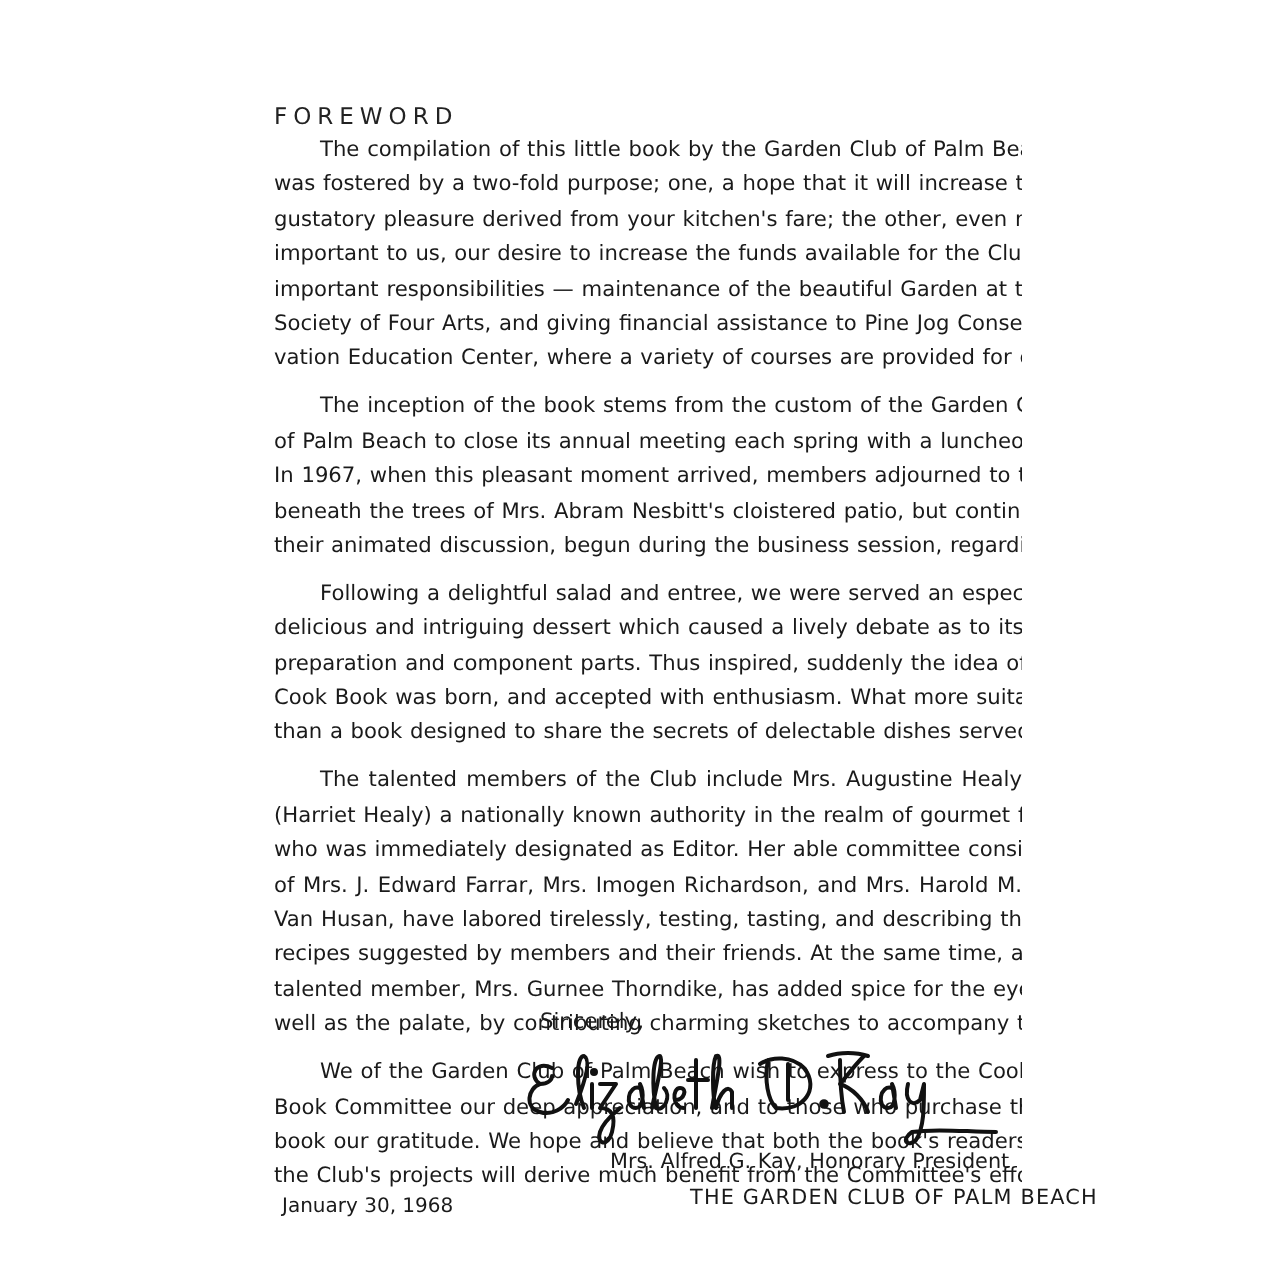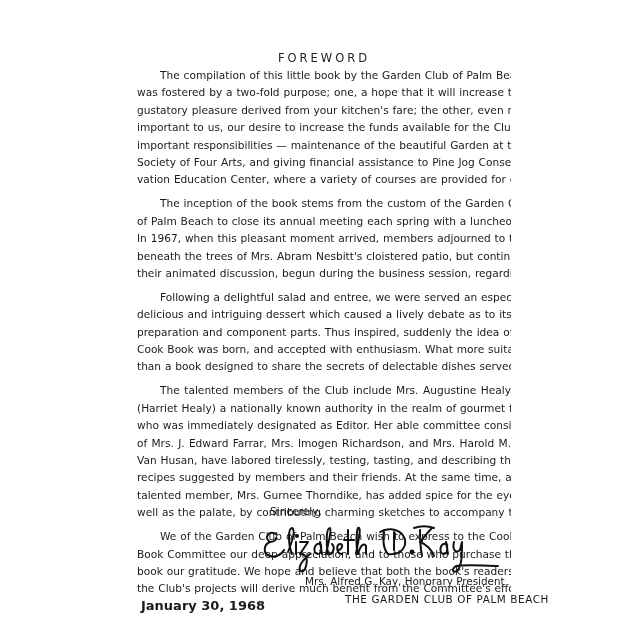--- a/index.html
+++ b/index.html
@@ -19,21 +19,21 @@
       position: absolute;
       left: 137px;
       top: 0;
       width: 374px;
     }
     .title {
       position: absolute;
       left: 0;
       top: 51px;
       width: 374px;
-      text-align: center;
+      text-align: left;
       font-size: 11.5px;
       letter-spacing: 3px;
       color: #222;
     }
     .body-text {
       position: absolute;
       left: 0;
       top: 67px;
       width: 374px;
     }
@@ -75,22 +75,21 @@
       left: 305px;
       font-size: 10.4px;
       white-space: nowrap;
     }
     .sig-title { top: 575px; }
     .sig-org { top: 593px; letter-spacing: 0.6px; margin-left: 40px; }
     .date {
       position: absolute;
       left: 141px;
       top: 598px;
-      font-size: 13px;
-      font-weight: bold;
+      font-size: 10px;
     }
   </style>
 </head>
 <body>
 
 <div class="page">
   <div class="title">FOREWORD</div>
 
   <div class="body-text">
 

